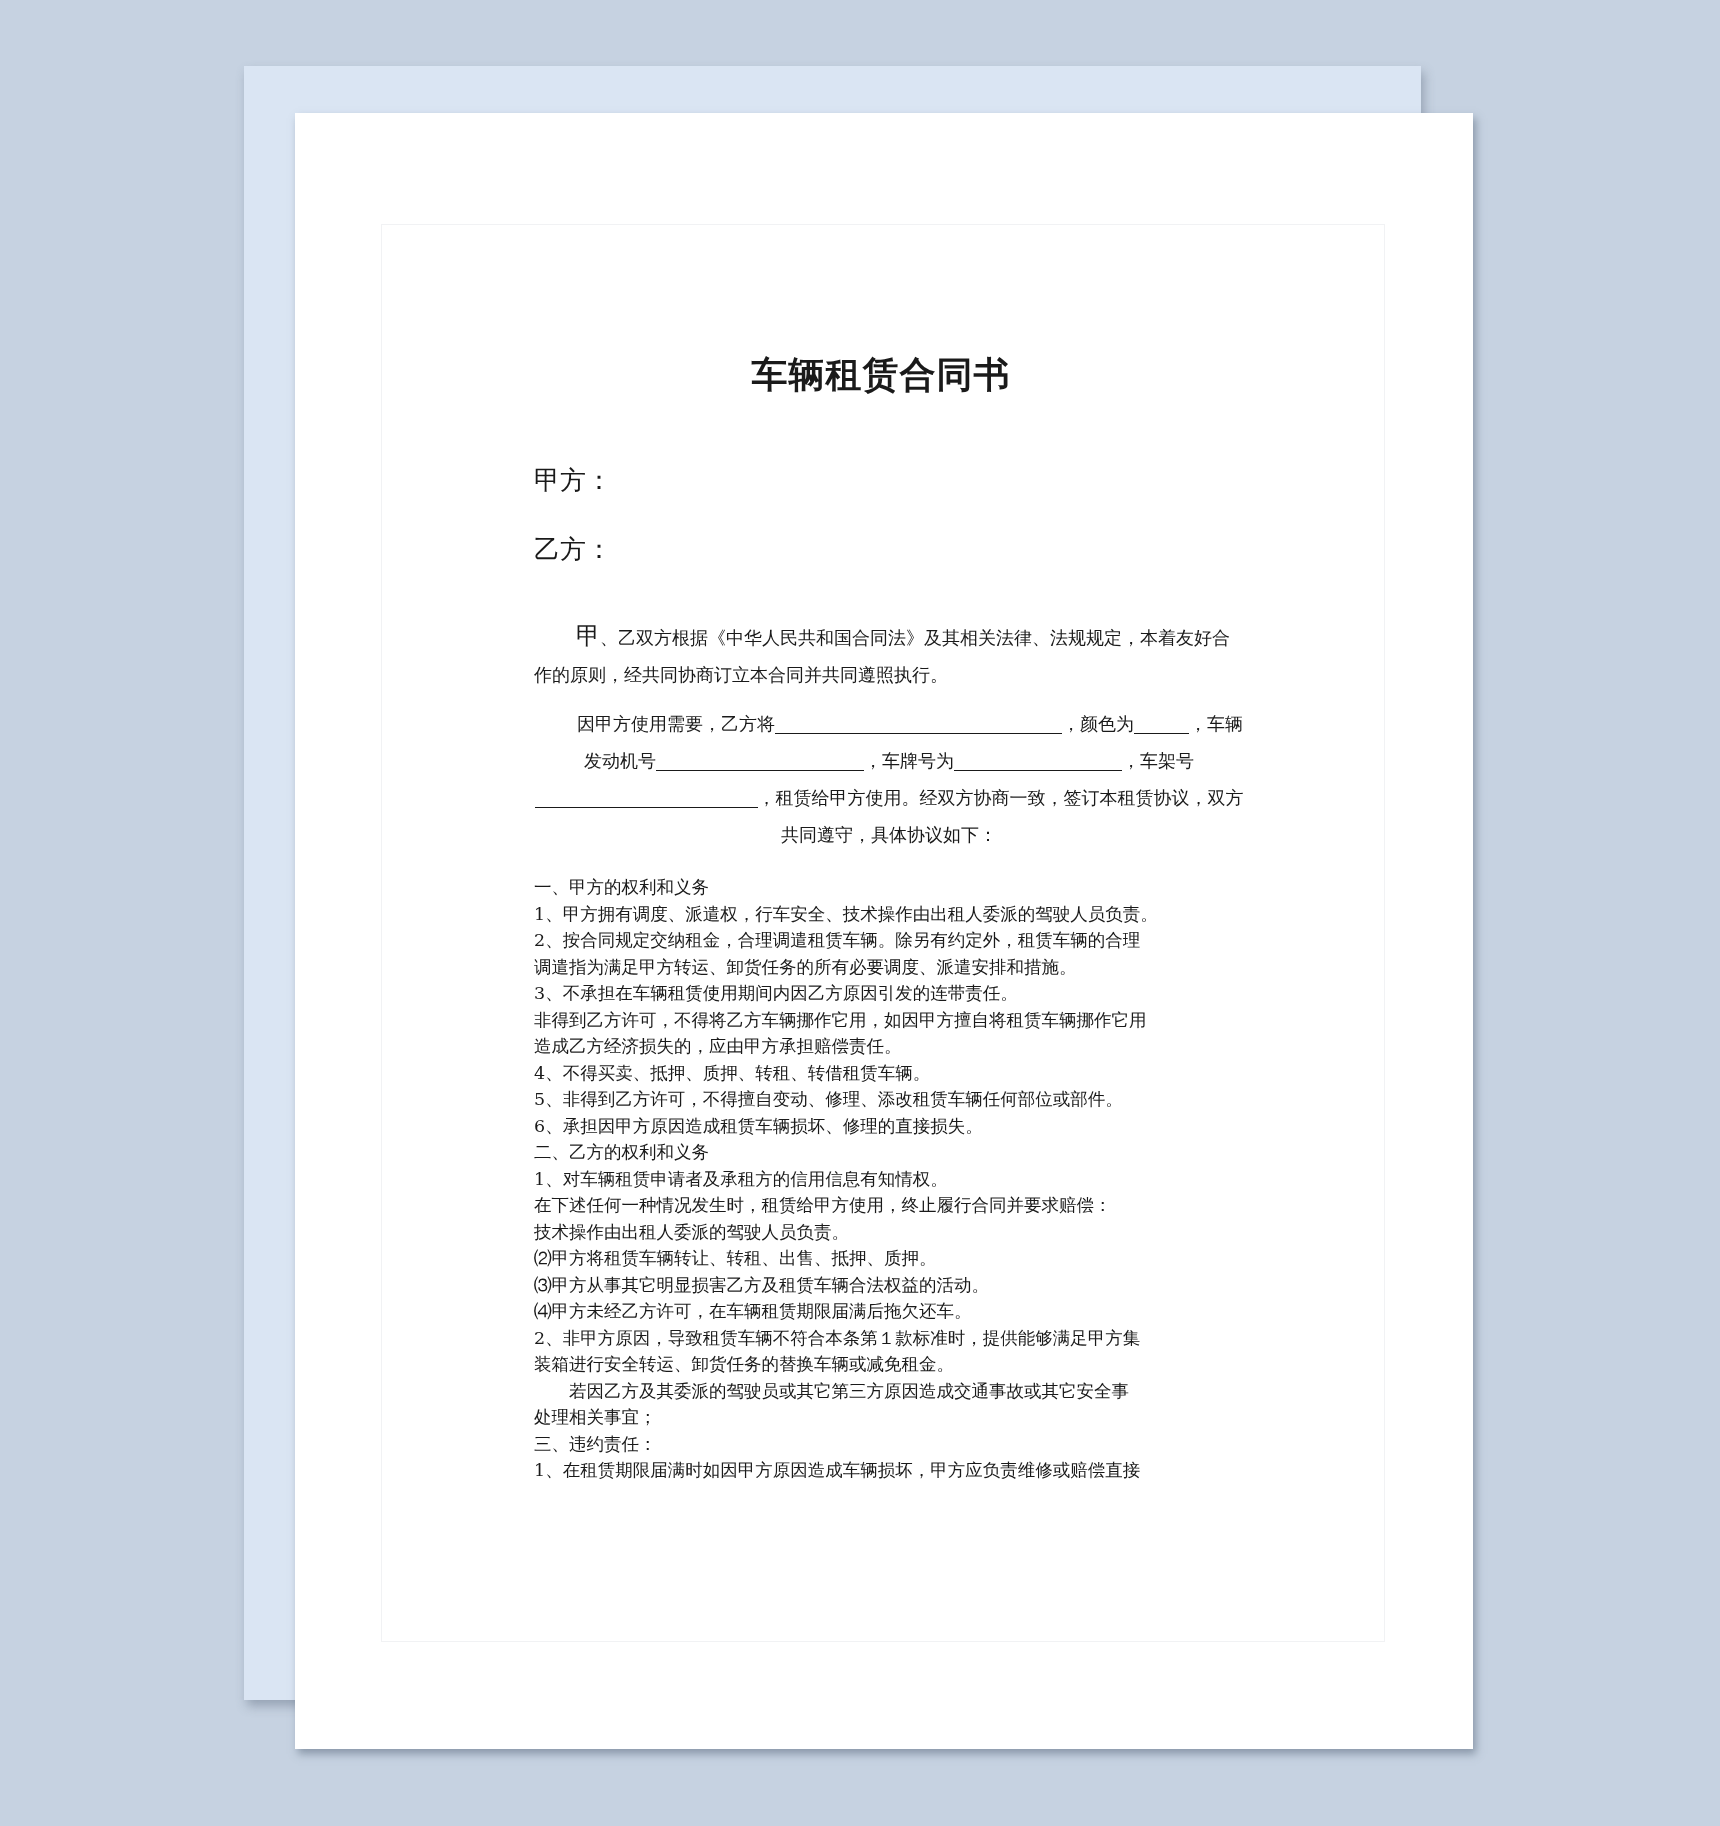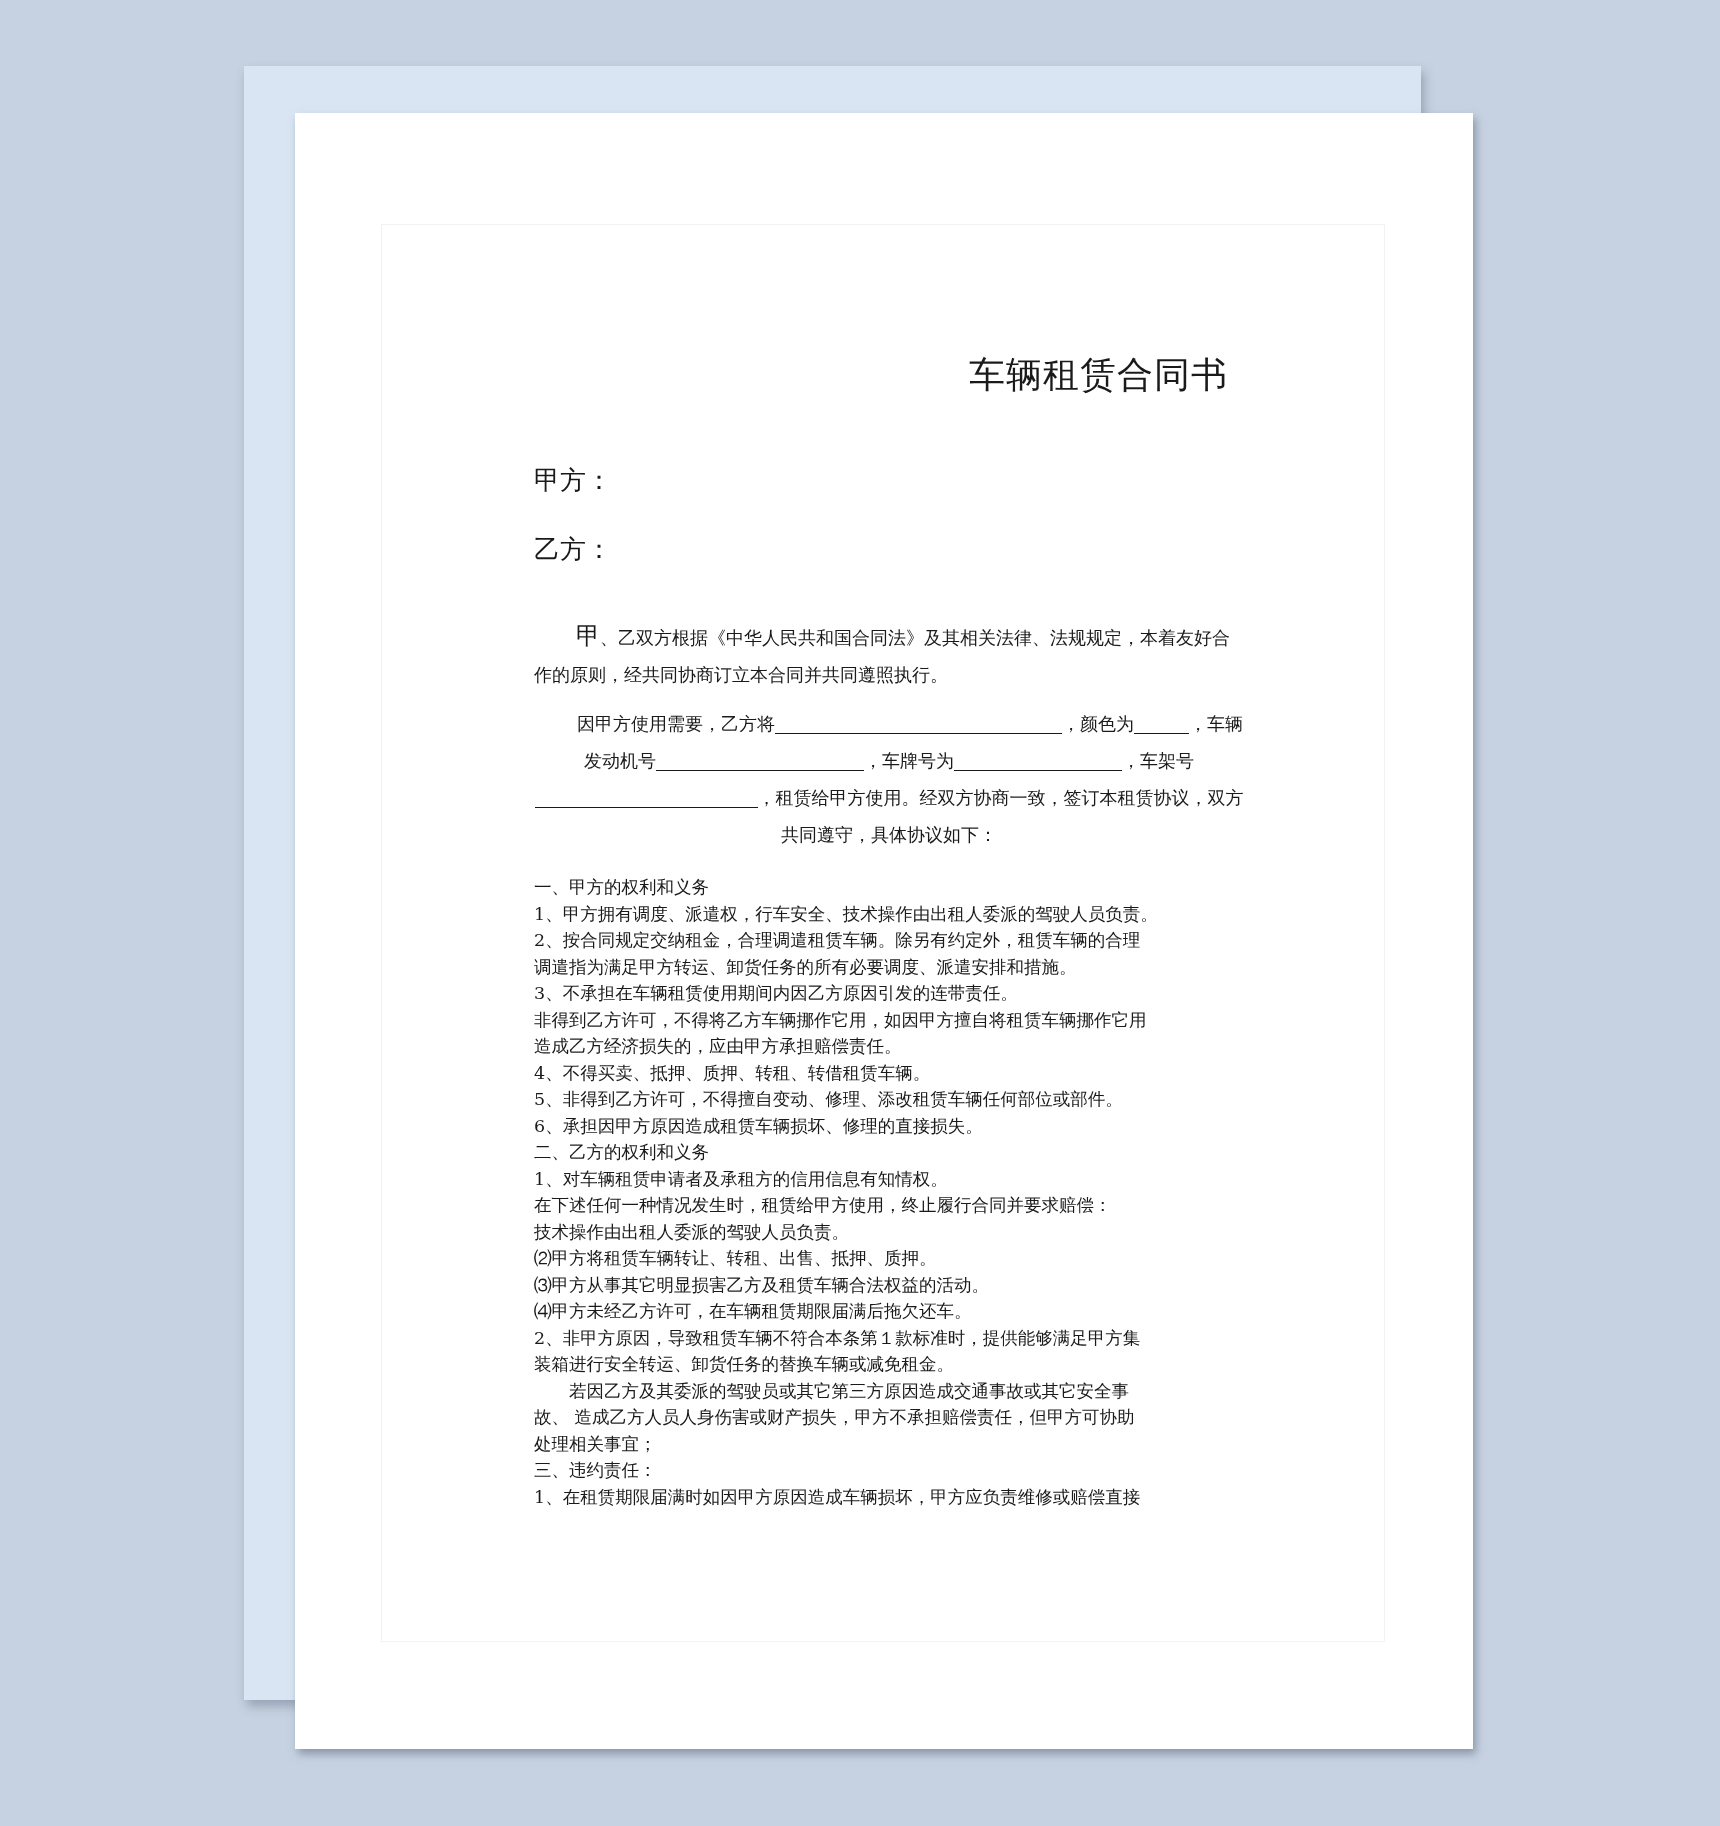--- a/index.html
+++ b/index.html
@@ -45,24 +45,24 @@
       position: absolute;
       left: 239px;
       top: 0;
       width: 720px;
     }
     .doc-title {
       position: absolute;
       left: 0;
       top: 238px;
       width: 694px;
-      text-align: right;
+      text-align: center;
       font-size: 36px;
       letter-spacing: 1px;
-      font-weight: normal;
+      font-weight: bold;
       margin: 0;
     }
     .party {
       position: absolute;
       left: 0;
       font-size: 26px;
     }
     .party.a { top: 350px; }
     .party.b { top: 403px; margin-top: 16px; }
     .para {
@@ -132,19 +132,18 @@
       <p>二、乙方的权利和义务</p>
       <p>1、对车辆租赁申请者及承租方的信用信息有知情权。</p>
       <p>在下述任何一种情况发生时，租赁给甲方使用，终止履行合同并要求赔偿：</p>
       <p>技术操作由出租人委派的驾驶人员负责。</p>
       <p>⑵甲方将租赁车辆转让、转租、出售、抵押、质押。</p>
       <p>⑶甲方从事其它明显损害乙方及租赁车辆合法权益的活动。</p>
       <p>⑷甲方未经乙方许可，在车辆租赁期限届满后拖欠还车。</p>
       <p>2、非甲方原因，导致租赁车辆不符合本条第１款标准时，提供能够满足甲方集</p>
       <p>装箱进行安全转运、卸货任务的替换车辆或减免租金。</p>
       <p>　　若因乙方及其委派的驾驶员或其它第三方原因造成交通事故或其它安全事</p>
-      <p>故、 造成乙方人员人身伤害或财产损失，甲方不承担赔偿责任，但甲方可协助</p>
       <p>处理相关事宜；</p>
       <p>三、违约责任：</p>
       <p>1、在租赁期限届满时如因甲方原因造成车辆损坏，甲方应负责维修或赔偿直接</p>
     </div>
   </div>
 </div>
 
 </body></html>

